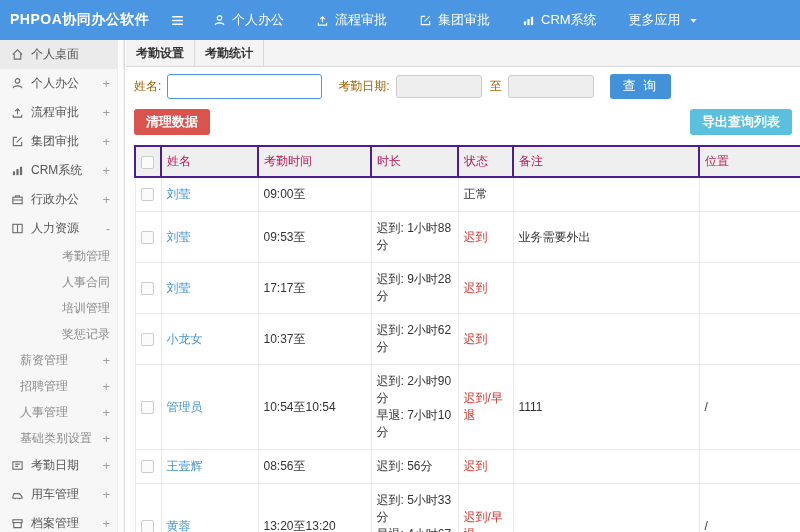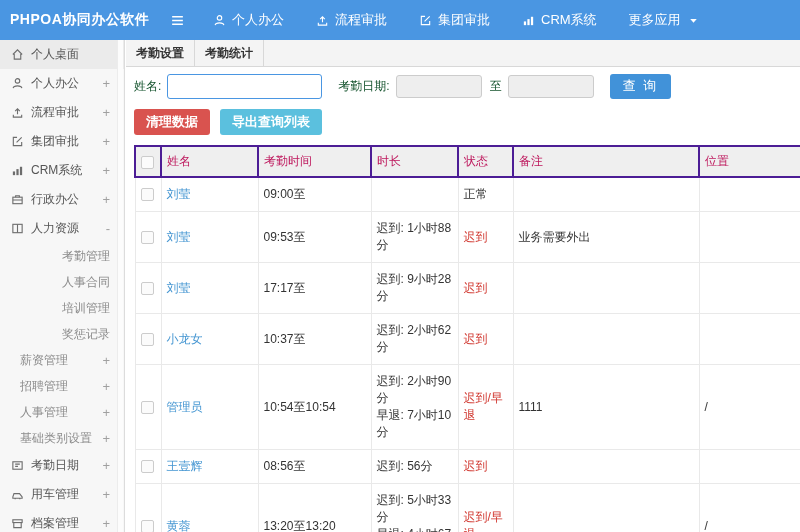--- a/index.html
+++ b/index.html
@@ -29,27 +29,27 @@
   .smenu ul { list-style:none; }
   .smenu ul li { height:26px; display:flex; align-items:center; padding:0 14px 0 20px; color:#8b8b8b; cursor:pointer;justify-content:flex-end; }
 
   
   .content { position:absolute; top:40px; left:126px; right:0; bottom:0; background:#fff; overflow:hidden; }
   .tabbar { height:27px; background:#f4f4f4; border-bottom:1px solid #d8d8d8; display:flex; }
   .tab { padding:0 10px; line-height:26px; font-size:12px; font-weight:bold; color:#333; border-right:1px solid #d8d8d8; cursor:pointer; }
   .tab.active { background:#fff; color:#4192d9; height:27px; border-bottom:1px solid #fff; }
 
   .filter-row { height:38px; display:flex; align-items:center; padding:0 8px; }
-  .filter-row label, .filter-row .to { font-size:12px; color:#14532d; white-space:nowrap; }
+  .filter-row label, .filter-row .to { font-size:12px; color:#a16207; white-space:nowrap; }
   .name-input { width:155px; height:25px; border:1px solid #4a96e2; border-radius:3px; margin:0 14px 0 6px; padding:0 6px; font-size:12px; outline:none; }
   .date-label { margin-left:2px; }
   .date-input { width:86px; height:23px; background:#eee; border:1px solid #ccc; border-radius:3px; margin:0 8px 0 6px; padding:0 6px; font-size:12px; }
   .btn { border:none; border-radius:3px; color:#fff; font-size:13px; cursor:pointer; font-family:inherit; }
   .btn.primary { height:25px; padding:0 13px; background:#4192d9; margin-left:8px; letter-spacing:2px; }
-  .actions { display:flex; gap:10px; padding:4px 8px 10px; }
+  .actions { display:flex; gap:10px; padding:4px 8px 10px;justify-content:space-between; }
   .btn.danger { height:26px; padding:0 12px; background:#d9534f; font-weight:bold; }
   .btn.info { height:26px; padding:4px 12px; background:#5bc0de; font-weight:bold; }
 
   
   table.grid { margin-left:8px; width:666px; border-collapse:collapse; table-layout:fixed; font-size:12px; }
   .grid th { background:#efefef; border:2px solid #4c1d95; text-align:left; font-weight:normal; color:#be185d; padding:6px 5px; height:25px; }
   .grid td { border:1px solid #e9e9e9; padding:8px 5px; vertical-align:middle; line-height:17px; word-break:break-all; }
   .grid a.name-link { color:#4596d2; text-decoration:none; cursor:pointer; }
   .grid .red { color:#d0342c; }
   .pre { white-space:pre-line; }

